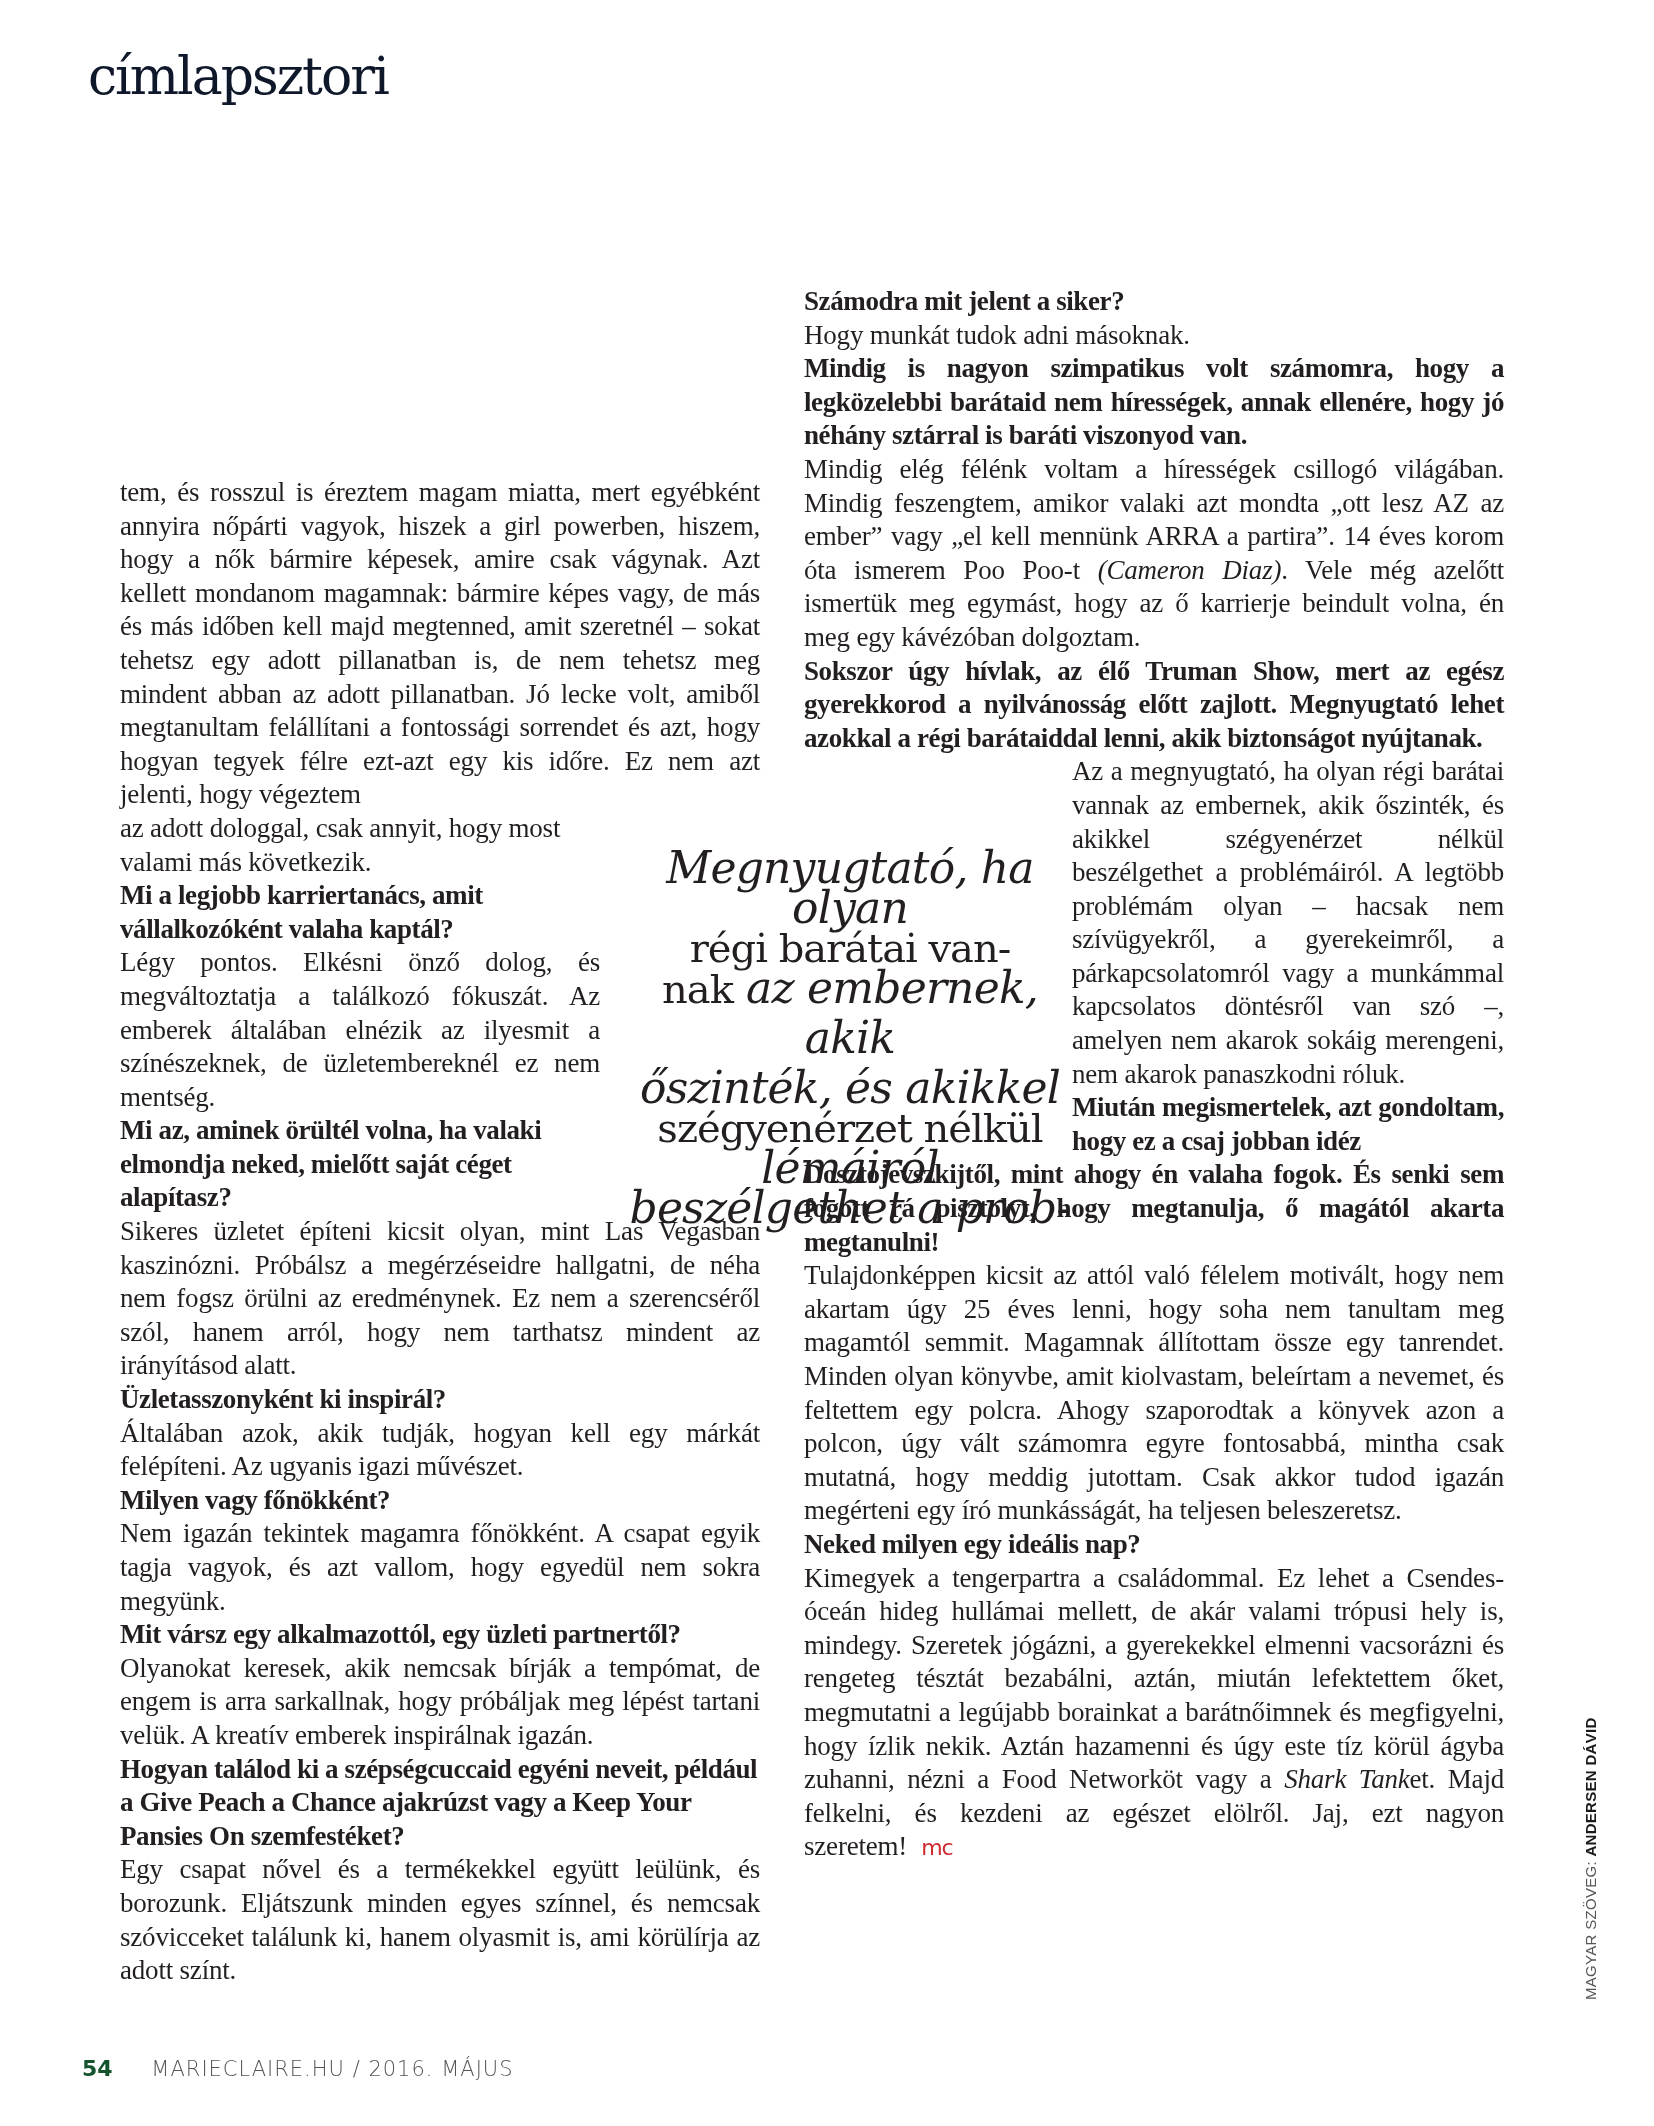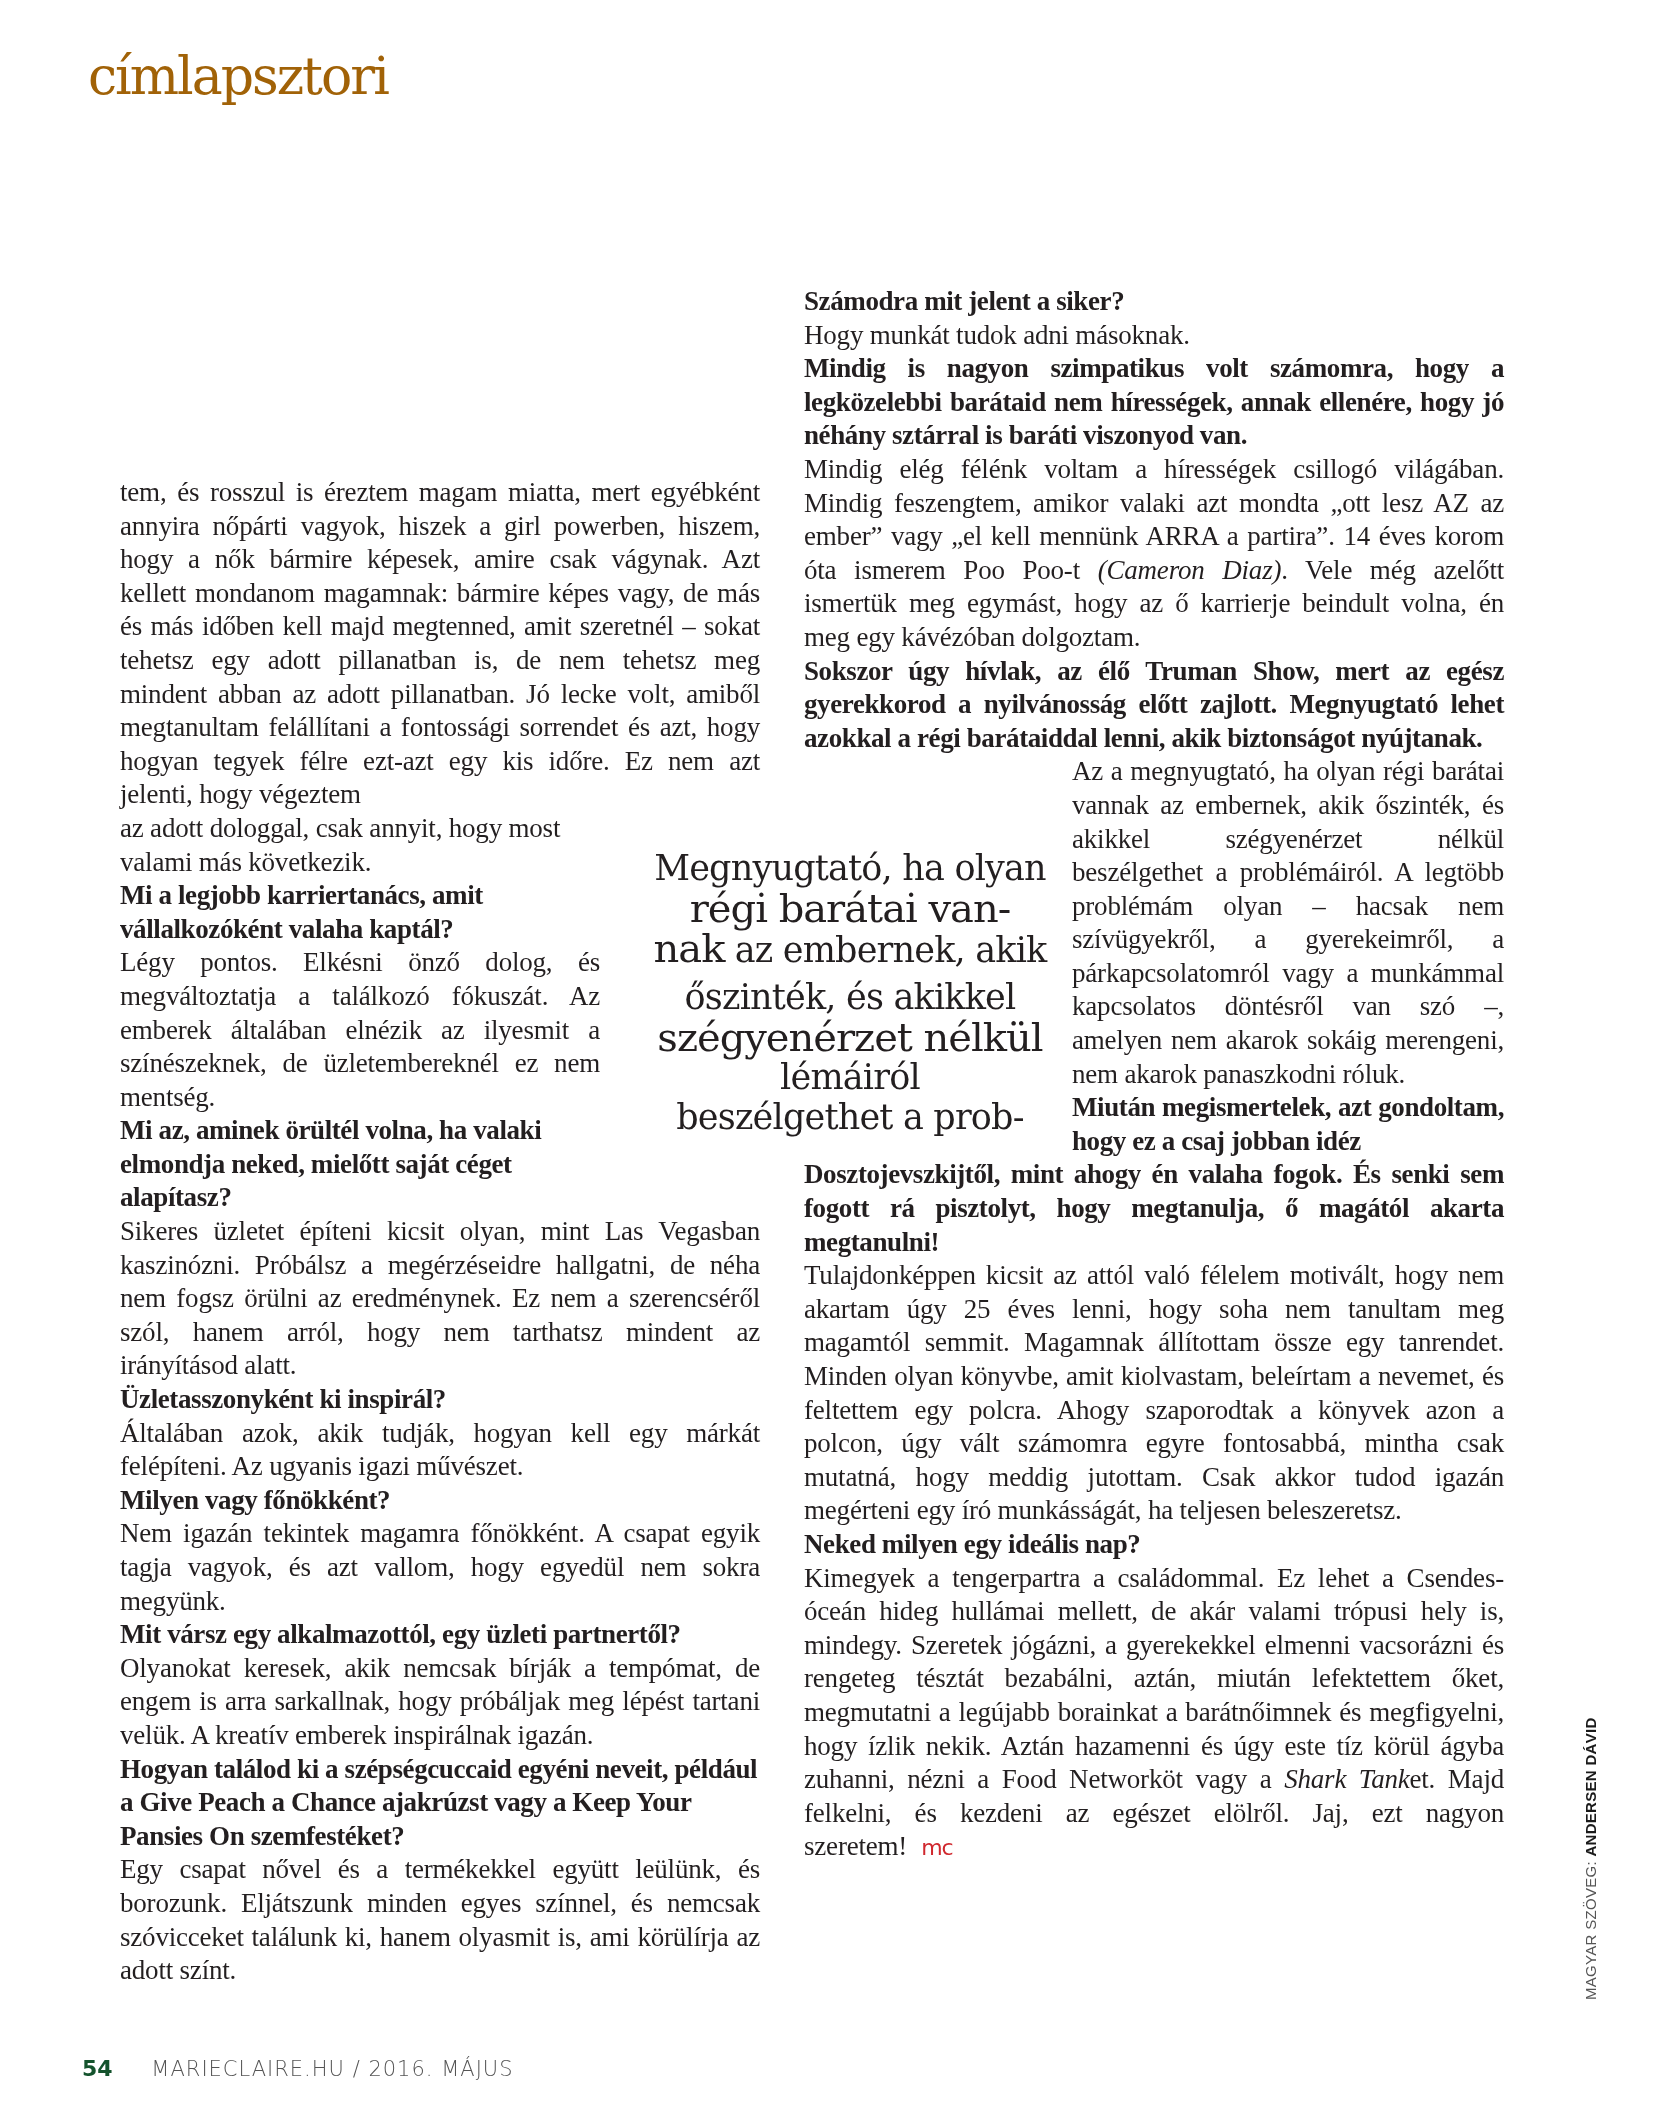--- a/index.html
+++ b/index.html
@@ -4,42 +4,42 @@
 <style>
   html, body { margin: 0; padding: 0; background: #ffffff; }
   body {
     width: 1654px; height: 2126px; position: relative; overflow: hidden;
     color: #231f20;
     font-family: "Liberation Serif", "DejaVu Serif", serif;
   }
   .section-title {
     position: absolute; left: 88px; top: 46px;
     font-family: "DejaVu Serif", "Liberation Serif", serif;
-    font-size: 52px; letter-spacing: -2px; font-weight: normal; color: #a16207;
+    font-size: 52px; letter-spacing: -2px; font-weight: normal; color: #0f172a;
   }
   .col {
     position: absolute;
     font-size: 27px; line-height: 33.6px;
   }
   .col p { margin: 0; text-align: justify; }
   .col .q { font-weight: bold; letter-spacing: -0.4px; }
   .col .a { letter-spacing: -0.2px; }
   .left-col { left: 120px; top: 476px; width: 640px; }
   .left-col .narrow { width: 480px; }
   .right-col { left: 804px; top: 253px; width: 700px; margin-top: 32px; }
   .right-col .indent-block { margin-left: 268px; }
   .right-col .indent-block p { text-align: justify; }
   .pull-quote {
     position: absolute; left: 615px; top: 848px; width: 470px;
     text-align: center;
     font-family: "DejaVu Serif", "Liberation Serif", serif;
     color: #231f20; line-height: 40px;
   }
   .pull-quote .lg { font-size: 40px; letter-spacing: -1px; }
-  .pull-quote .sm { font-size: 35px; letter-spacing: -0.8px; }
+  .pull-quote .sm { font-size: 44px; letter-spacing: -0.8px; font-style: italic; }
   .footer {
     position: absolute; left: 82px; top: 2056px;
     font-family: "DejaVu Sans", "Liberation Sans", sans-serif;
     font-size: 21px; color: #555;
   }
   .footer .page-num { font-weight: bold; color: #14532d; margin-right: 32px; font-size: 22px; }
   .footer .pub { letter-spacing: 1px; font-weight: 300; }
   .credit {
     position: absolute; left: 1582px; top: 2000px;
     transform: rotate(-90deg); transform-origin: left top;

